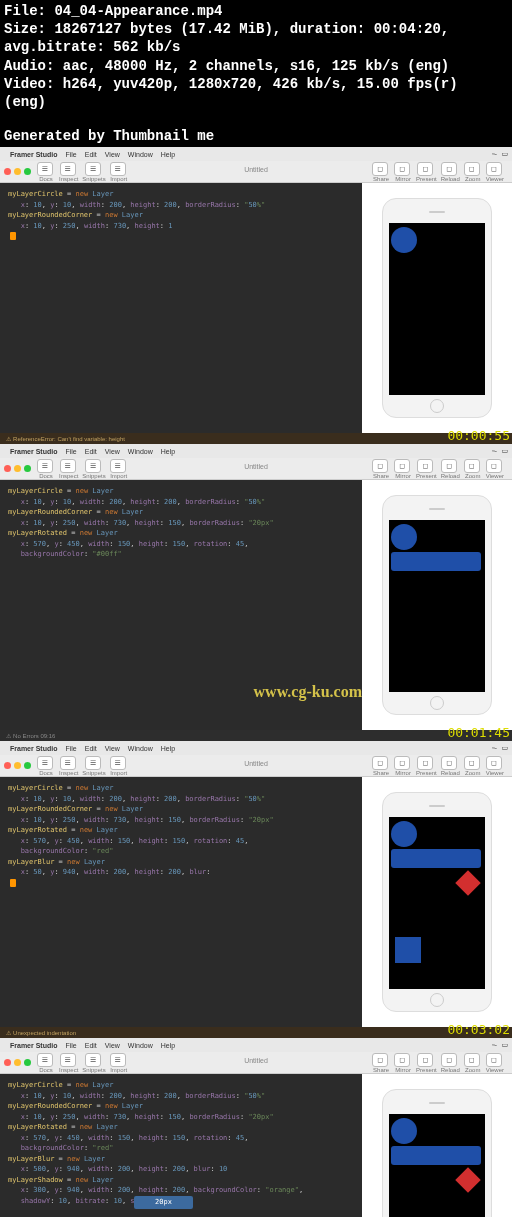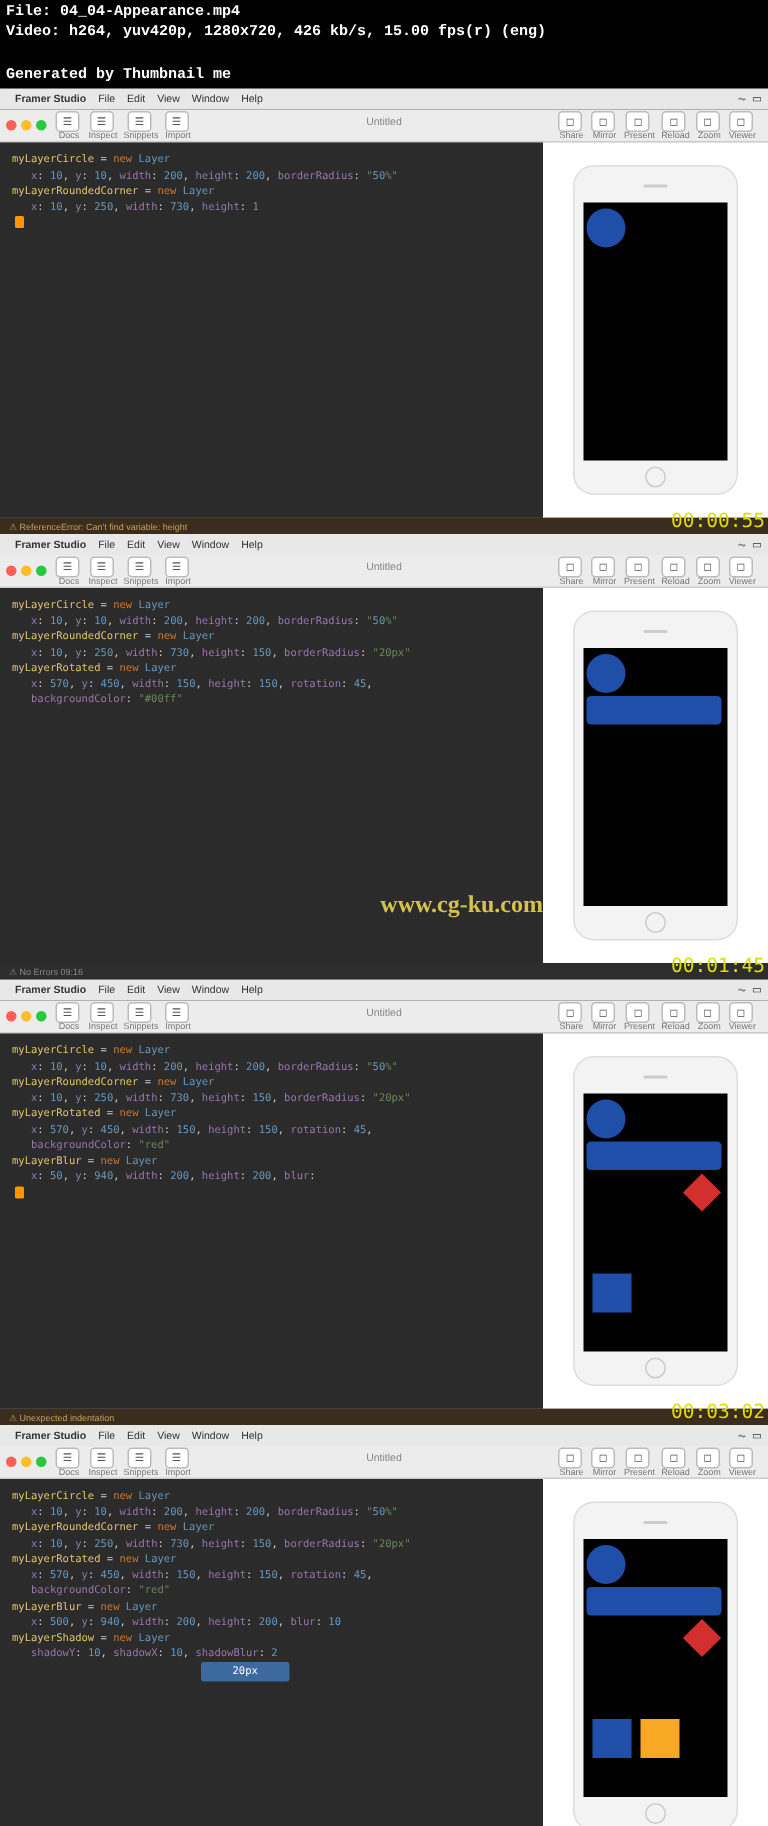--- a/index.html
+++ b/index.html
@@ -1,17 +1,17 @@
 <!DOCTYPE html>
 <html><head>
 <meta charset="utf-8">
 <style>
 * { margin: 0; padding: 0; box-sizing: border-box; }
 body { width: 512px; background: #000; font-family: Arial, sans-serif; font-size: 8px; }
-.header-info { color: #fff; font-family: "Courier New", monospace; font-size: 10px; font-weight: bold; padding: 2px 4px; line-height: 1.3; }
+.header-info { color: #fff; font-family: "Courier New", monospace; font-size: 14px; font-weight: bold; padding: 2px 4px; line-height: 1.3; }
 .header-info .wm { color: #fff; margin-top: 16px; }
 .frame { position: relative; }
 .menubar { background: #e8e8e8; height: 14px; display: flex; align-items: center; padding: 0 4px; font-size: 7px; color: #333; }
 .menubar .apple { margin-right: 6px; }
 .menubar .menu-item { margin-right: 8px; }
 .menubar .appname { font-weight: bold; }
 .menubar .spacer { flex: 1; }
 .menubar .status { margin-left: 4px; }
 .toolbar { background: #ececec; height: 22px; display: flex; align-items: center; padding: 0 4px; border-bottom: 1px solid #ccc; position: relative; }
 .traffic { display: flex; gap: 3px; margin-right: 6px; }
@@ -49,20 +49,22 @@
 .square-blue { width: 26px; height: 26px; background: #1f4fa8; top: 120px; left: 6px; }
 .square-orange { width: 26px; height: 26px; background: #f9a825; top: 120px; left: 38px; }
 .watermark { position: absolute; right: 150px; bottom: 40px; color: #d4c24a; font-size: 16px; font-weight: bold; font-family: Georgia, serif; }
 .timecode { position: absolute; right: 2px; bottom: 1px; color: #dcdc00; font-size: 13px; font-family: monospace; }
 </style>
 </head>
 <body>
 
 <div class="header-info">
   <div>File: 04_04-Appearance.mp4</div>
+  <div>Size: 18267127 bytes (17.42 MiB), duration: 00:04:20, avg.bitrate: 562 kb/s</div>
+  <div>Audio: aac, 48000 Hz, 2 channels, s16, 125 kb/s (eng)</div>
   <div>Video: h264, yuv420p, 1280x720, 426 kb/s, 15.00 fps(r) (eng)</div>
   <div class="wm">Generated by Thumbnail me</div>
 </div>
 
 <div id="frames-container">
   <div class="frame">
     <div class="menubar">
       <span class="apple"></span>
       <span class="menu-item appname">Framer Studio</span>
       <span class="menu-item">File</span>
@@ -397,21 +399,22 @@
           <div class="line">   <span class="prop">x</span>: <span class="num">10</span>, <span class="prop">y</span>: <span class="num">250</span>, <span class="prop">width</span>: <span class="num">730</span>, <span class="prop">height</span>: <span class="num">150</span>, <span class="prop">borderRadius</span>: <span class="str">"20px"</span></div>
           <div class="line"></div>
           <div class="line"><span class="var">myLayerRotated</span> = <span class="kw">new</span> <span class="clsname">Layer</span></div>
           <div class="line">   <span class="prop">x</span>: <span class="num">570</span>, <span class="prop">y</span>: <span class="num">450</span>, <span class="prop">width</span>: <span class="num">150</span>, <span class="prop">height</span>: <span class="num">150</span>, <span class="prop">rotation</span>: <span class="num">45</span>,</div>
           <div class="line">   <span class="prop">backgroundColor</span>: <span class="str">"red"</span></div>
           <div class="line"></div>
           <div class="line"><span class="var">myLayerBlur</span> = <span class="kw">new</span> <span class="clsname">Layer</span></div>
           <div class="line">   <span class="prop">x</span>: <span class="num">500</span>, <span class="prop">y</span>: <span class="num">940</span>, <span class="prop">width</span>: <span class="num">200</span>, <span class="prop">height</span>: <span class="num">200</span>, <span class="prop">blur</span>: <span class="num">10</span></div>
           <div class="line"></div>
           <div class="line"><span class="var">myLayerShadow</span> = <span class="kw">new</span> <span class="clsname">Layer</span></div>
-          <div class="line">   <span class="prop">shadowY</span>: <span class="num">10</span>, <span class="prop">shadowX</span>: <span class="num">10</span>, <span class="prop">shadowBlur</span>: <span class="num">2</span></div>
+          <div class="line">   <span class="prop">x</span>: <span class="num">300</span>, <span class="prop">y</span>: <span class="num">940</span>, <span class="prop">width</span>: <span class="num">200</span>, <span class="prop">height</span>: <span class="num">200</span>, <span class="prop">backgroundColor</span>: <span class="str">"orange"</span>,</div>
+          <div class="line">   <span class="prop">shadowY</span>: <span class="num">10</span>, <span class="prop">bitrate</span>: <span class="num">10</span>, <span class="prop">shadowBlur</span>: <span class="num">2</span></div>
         <div class="tooltip">20px</div>
       </div>
       <div class="preview">
         <div class="phone">
           <div class="speaker"></div>
           <div class="phone-screen">
               <div class="shape circle-blue"></div>
               <div class="shape bar-blue"></div>
               <div class="shape diamond-red"></div>
               <div class="shape square-blue"></div>

